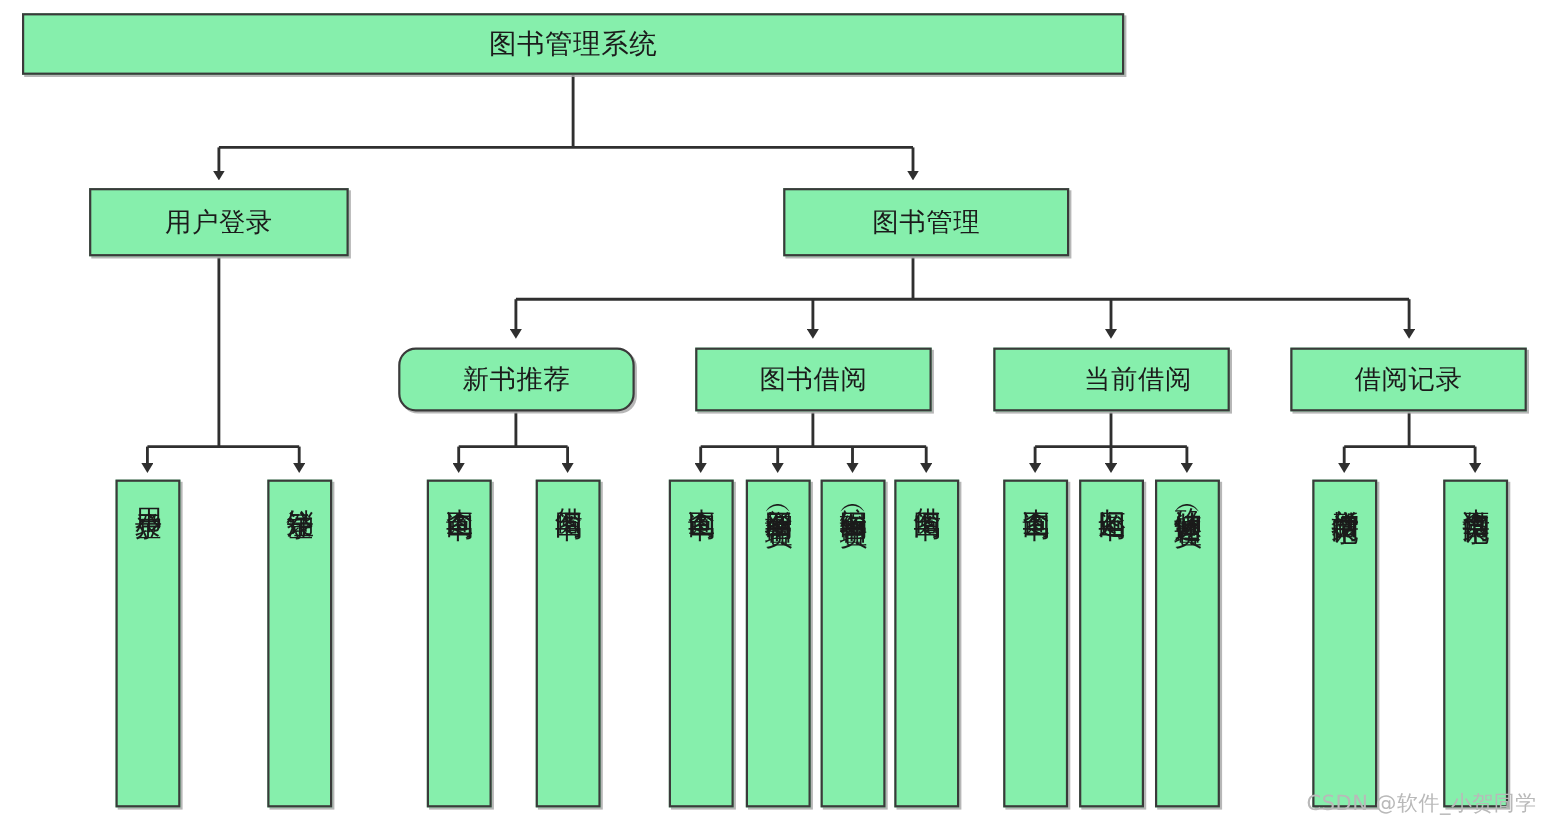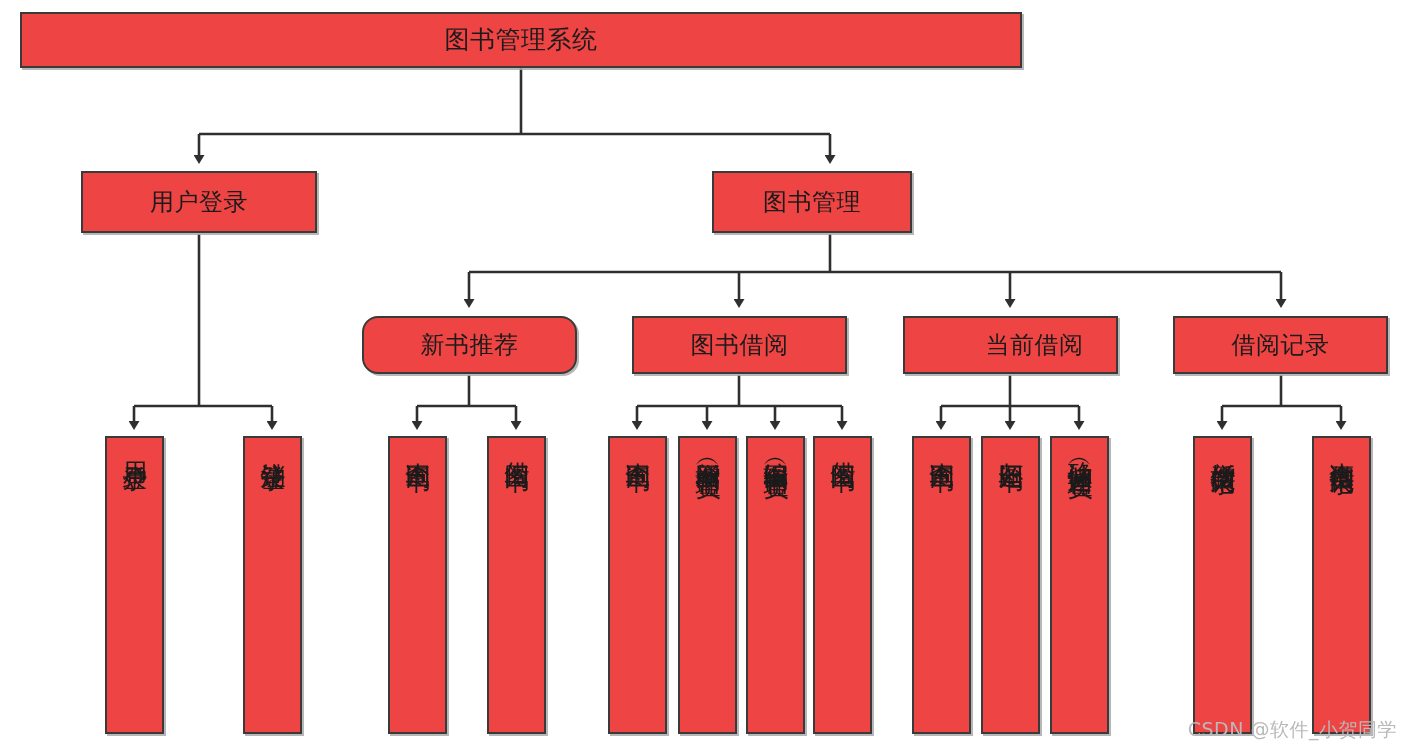--- a/index.html
+++ b/index.html
@@ -21,21 +21,21 @@
     position: absolute;
     left: 0;
     top: 0;
     width: 1405px;
     height: 747px;
     pointer-events: none;
   }
   .node {
     position: absolute;
     box-sizing: border-box;
-    background: #ef4444;
+    background: #86efac;
     border: 2.5px solid #3a3a3a;
     box-shadow: 2px 2px 0 rgba(170,170,170,0.85);
     display: flex;
     align-items: center;
     justify-content: center;
     color: #1b1b1b;
   }
   .node .label {
     display: block;
     text-align: center;
@@ -129,21 +129,21 @@
   </svg>
 
   <div class="node root horiz" style="left:20px; top:12px; width:1002px; height:56px;">
     <span class="label">图书管理系统</span>
   </div>
 
   <div class="node horiz" style="left:81px; top:171px; width:236px; height:62px;">
     <span class="label">用户登录</span>
   </div>
 
-  <div class="node horiz" style="left:712px; top:171px; width:200px; height:62px;">
+  <div class="node horiz" style="left:712px; top:171px; width:260px; height:62px;">
     <span class="label">图书管理</span>
   </div>
 
   <div class="node horiz" style="left:362px; top:316px; width:215px; height:58px;border-radius:16px;">
     <span class="label">新书推荐</span>
   </div>
 
   <div class="node horiz" style="left:632px; top:316px; width:215px; height:58px;">
     <span class="label">图书借阅</span>
   </div>

